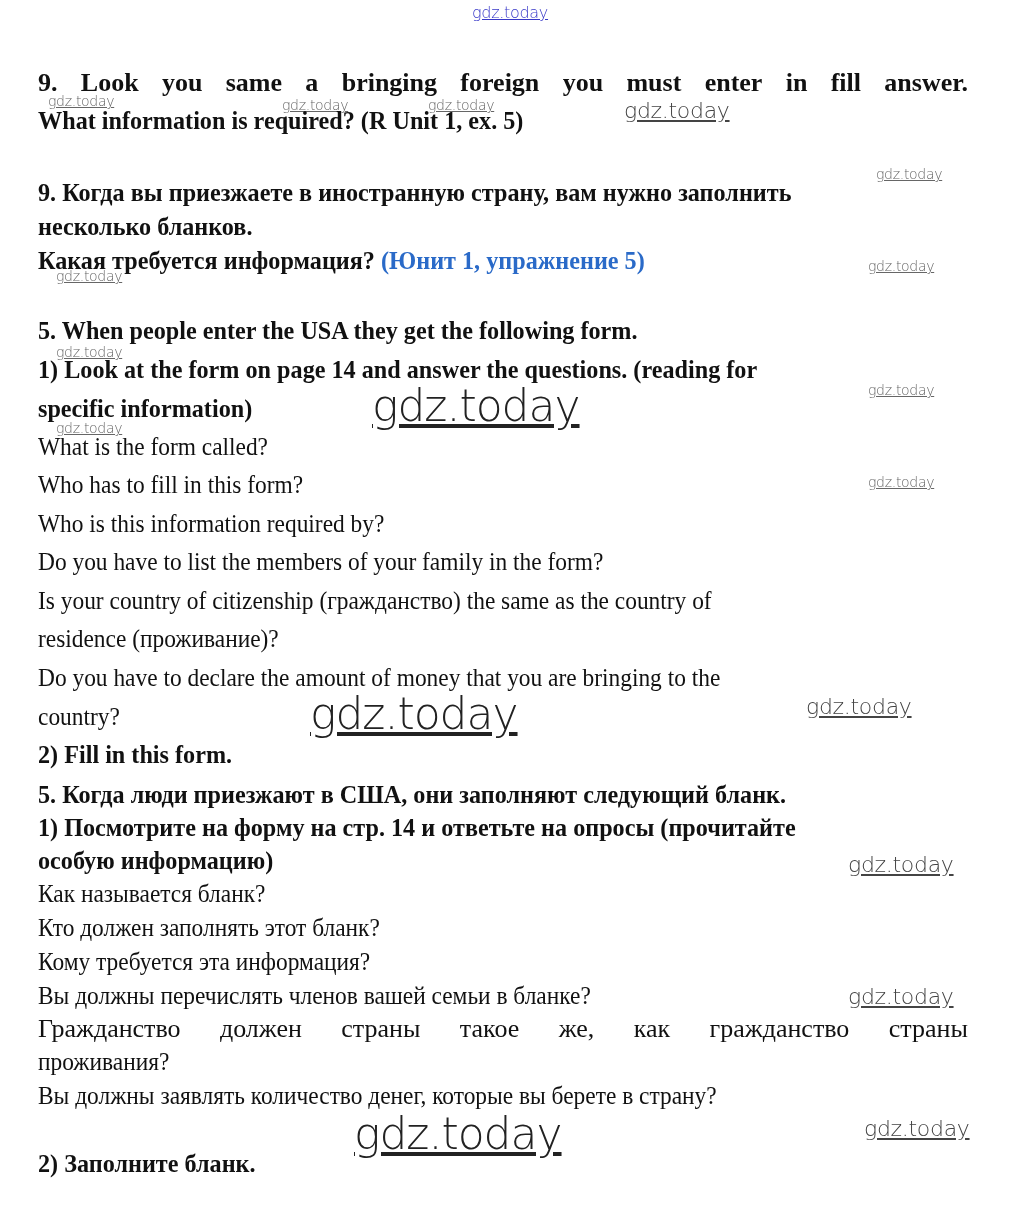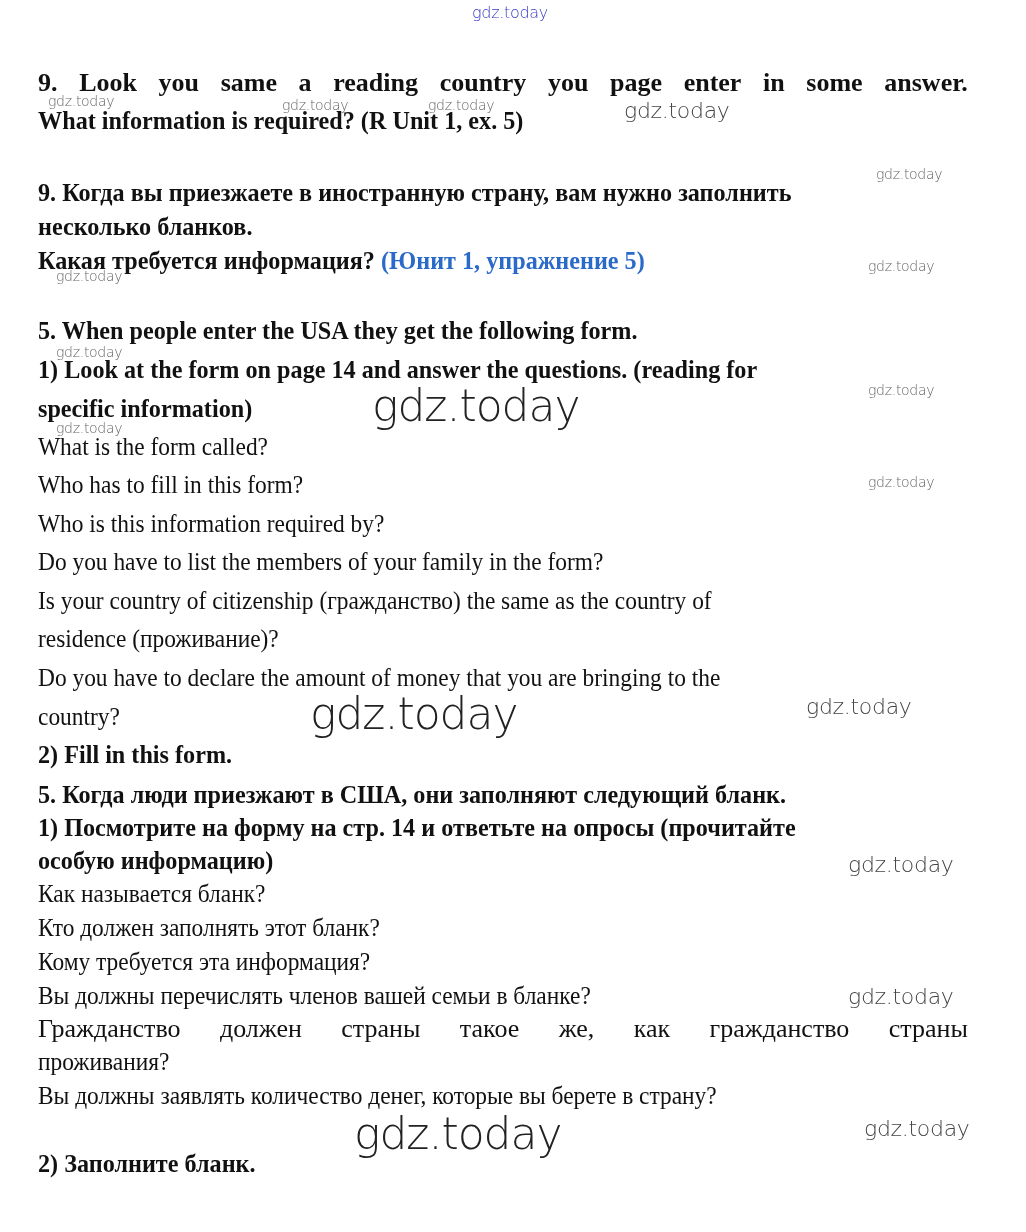--- a/index.html
+++ b/index.html
@@ -3,21 +3,21 @@
 <meta charset="utf-8">
 <style>
   html, body { margin:0; padding:0; background:#fff; }
   body { width:1026px; height:1232px; position:relative; overflow:hidden;
          font-family:"Liberation Serif", serif; color:#111; }
   .line { position:absolute; left:38px; white-space:nowrap; line-height:1; }
   .b { font-weight:bold; font-size:26px; transform:scaleX(0.93); transform-origin:left; }
   .r { font-weight:normal; font-size:26px; transform:scaleX(0.9); transform-origin:left; }
   .just { width:930px; display:flex; justify-content:space-between; transform:none; }
   .ref { color:#2a6ac8; }
-  .wm { position:absolute; font-family:"DejaVu Sans", sans-serif; color:#555; font-weight:300; letter-spacing:-0.3px; white-space:nowrap; }
+  .wm { position:absolute; font-family:"DejaVu Sans", sans-serif; color:#555; font-weight:300; letter-spacing:-0.3px; white-space:nowrap;text-decoration:underline; }
   .wm.s { font-size:14px; color:#666; }
   .wm.m { font-size:22px; color:#444; }
   .wm.l { font-size:44px; color:#222; letter-spacing:-1px; }
   .wm.top { font-size:16px; color:#3838c8; }
 </style>
 </head>
 <body>
 
 <div class="wm top" style="left:472px;top:3px;">gdz.today</div>
 <div class="wm s" style="left:48px;top:93px;">gdz.today</div>
@@ -38,27 +38,27 @@
 <div class="wm m" style="left:848px;top:984px;">gdz.today</div>
 <div class="wm l" style="left:354px;top:1108px;">gdz.today</div>
 <div class="wm m" style="left:864px;top:1116px;">gdz.today</div>
 
 <div class="line b just" style="top:70px;">
   <span>9.</span>
   <span>Look</span>
   <span>you</span>
   <span>same</span>
   <span>a</span>
-  <span>reading</span>
-  <span>country</span>
+  <span>bringing</span>
+  <span>foreign</span>
   <span>you</span>
-  <span>page</span>
+  <span>must</span>
   <span>enter</span>
   <span>in</span>
-  <span>some</span>
+  <span>fill</span>
   <span>answer.</span>
 </div>
 <div class="line b" style="top:108px;">What information is required? (R Unit 1, ex. 5)</div>
 
 <div class="line b" style="top:180px;">9. Когда вы приезжаете в иностранную страну, вам нужно заполнить</div>
 <div class="line b" style="top:214px;">несколько бланков.</div>
 <div class="line b" style="top:248px;">
   <span>Какая требуется информация? </span><span class="ref">(Юнит 1, упражнение 5)</span>
 </div>
 

